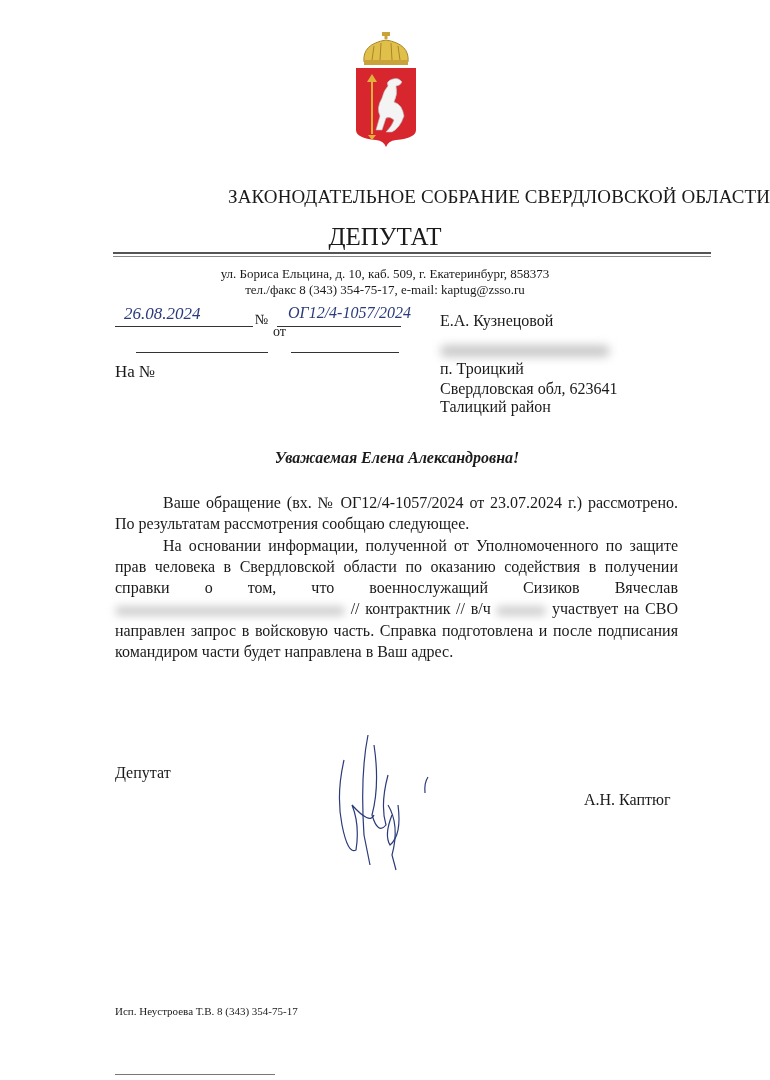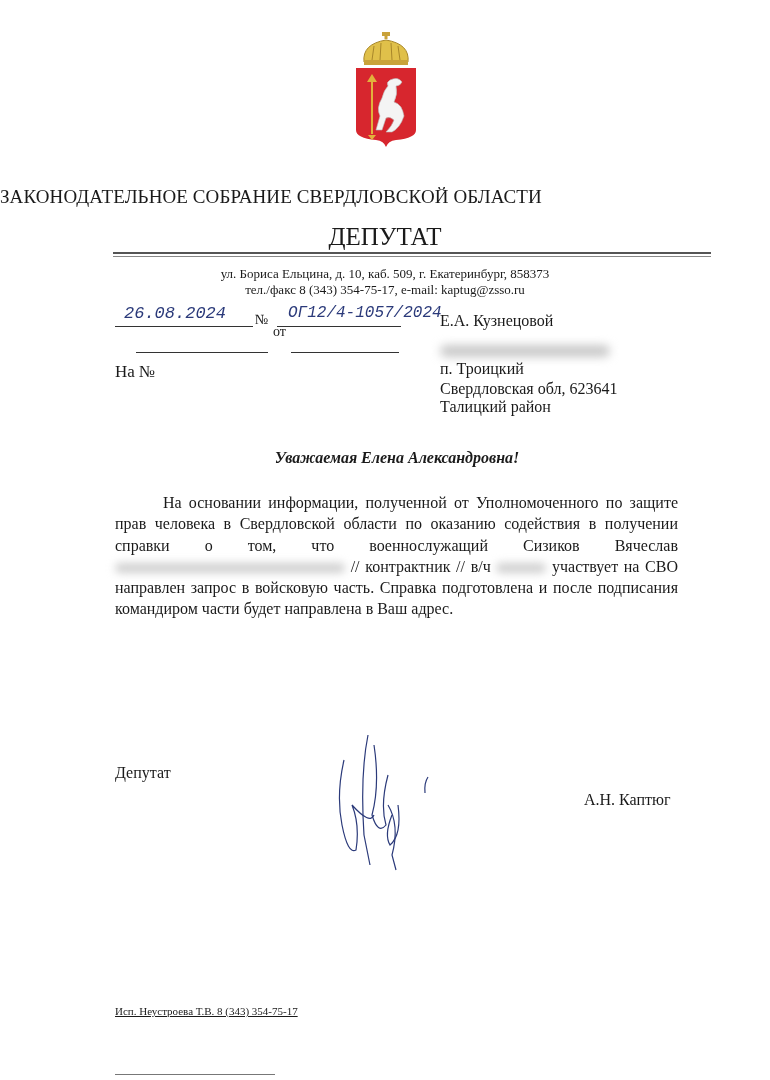--- a/index.html
+++ b/index.html
@@ -4,28 +4,28 @@
 <style>
   html, body { margin:0; padding:0; }
   body {
     width:770px; height:1080px; background:#ffffff; position:relative; overflow:hidden;
     font-family:"Liberation Serif", "DejaVu Serif", serif; color:#1a1a1a;
   }
   .abs { position:absolute; }
   
   #emblem { left:346px; top:32px; width:80px; height:115px; }
   
-  .hdr-org { left:0; width:770px; top:186px; text-align:left; font-size:19px; letter-spacing:0.1px; }
+  .hdr-org { left:0; width:770px; top:186px; text-align:right; font-size:19px; letter-spacing:0.1px; }
   .hdr-dep { left:0; width:770px; top:223px; text-align:center; font-size:25px; }
   .rule1 { left:113px; top:252px; width:598px; height:0; border-top:2px solid #555; }
   .rule2 { left:113px; top:256px; width:598px; height:0; border-top:1px solid #888; }
   .addr { left:0; width:770px; text-align:center; font-size:13px; }
   .addr1 { top:266px; } .addr2 { top:282px; }
   
-  .hand { font-family:Liberation Mono, monospace; font-style:italic; color:#2b3a7a; font-size:17px; }
+  .hand { font-family:Liberation Serif, serif; font-style:italic; color:#2b3a7a; font-size:17px; }
   .date-line { left:115px; top:326px; width:138px; border-top:1px solid #333; }
   .num-line { left:277px; top:326px; width:124px; border-top:1px solid #333; }
   .date-val { left:124px; top:304px; }
   .num-sign { left:255px; top:312px; font-size:14px; }
   .num-val { left:288px; top:304px; font-size:16px; }
   .na { left:115px; top:354px; font-size:17px;margin-top:8px; }
   .na-line1 { left:136px; top:352px; width:132px; border-top:1px solid #333; }
   .ot { left:273px; top:324px; font-size:14px; }
   .na-line2 { left:291px; top:352px; width:108px; border-top:1px solid #333; }
   
@@ -33,21 +33,21 @@
   .blur { filter:blur(5px); background:#c9c9c9; height:12px; border-radius:6px; }
   
   .greet { left:0; width:770px; top:449px; text-align:center; font-size:16px; font-weight:bold; font-style:italic;margin-left:12px; }
   .body { left:115px; width:563px; top:492px; font-size:16px; line-height:21.3px; text-align:justify; }
   .body p { margin:0; text-indent:48px; }
   .inl-blur { display:inline-block; vertical-align:middle; filter:blur(4px); background:#cfcfcf; height:10px; border-radius:5px; }
   
   .dep-label { left:115px; top:764px; font-size:16px; }
   .signer { left:584px; top:791px; font-size:16px; }
   #signature { left:330px; top:715px; width:120px; height:160px; }
-  .exec { left:115px; top:1005px; font-size:11px;text-decoration:underline; }
+  .exec { left:115px; top:1005px; font-size:11px; }
   .foot-rule { left:115px; top:1074px; width:160px; border-top:1px solid #777; }
 </style>
 </head>
 <body>
 
 <svg id="emblem" class="abs" viewBox="0 0 80 115">
   <g>
     <rect x="36" y="0" width="8" height="4" fill="#c9a23a"></rect>
     <rect x="38.5" y="-2" width="3" height="9" fill="#c9a23a"></rect>
     <path d="M18 30 Q16 12 40 8 Q64 12 62 30 Z" fill="#e0c04a" stroke="#a8872a" stroke-width="1"></path>
@@ -84,20 +84,21 @@
 
 <div class="abs addressee" style="top:312px;">Е.А. Кузнецовой</div>
 <div class="abs blur" style="left:440px; top:345px; width:170px;"></div>
 <div class="abs addressee" style="top:360px;">п. Троицкий</div>
 <div class="abs addressee" style="top:398px;">Талицкий район</div>
 <div class="abs addressee" style="top:380px;">Свердловская обл, 623641</div>
 
 <div class="abs greet">Уважаемая Елена Александровна!</div>
 
 <div class="abs body">
+  <p>Ваше обращение (вх. № ОГ12/4-1057/2024 от 23.07.2024 г.) рассмотрено. По результатам рассмотрения сообщаю следующее.</p>
   <p><span>На основании информации, полученной от Уполномоченного по защите прав человека в Свердловской области по оказанию содействия в получении справки о том, что военнослужащий Сизиков Вячеслав</span> <span class="inl-blur" style="width:230px;"></span> <span>// контрактник // в/ч</span> <span class="inl-blur" style="width:50px;"></span> <span>участвует на СВО направлен запрос в войсковую часть. Справка подготовлена и после подписания командиром части будет направлена в Ваш адрес.</span></p>
 </div>
 
 <div class="abs dep-label">Депутат</div>
 <svg id="signature" class="abs" viewBox="0 0 120 160" fill="none" stroke="#2b3a7a" stroke-width="1.2">
   <path d="M14 45 Q6 80 12 110 Q18 140 26 135 Q30 110 22 90 Q40 110 44 100"></path>
   <path d="M38 20 Q30 60 34 120 L40 150"></path>
   <path d="M44 30 Q50 70 42 100 Q48 120 56 110 Q50 90 58 60"></path>
   <path d="M58 90 Q70 110 62 140 L66 155"></path>
   <path d="M62 100 Q54 120 60 130 Q72 120 68 90"></path>

